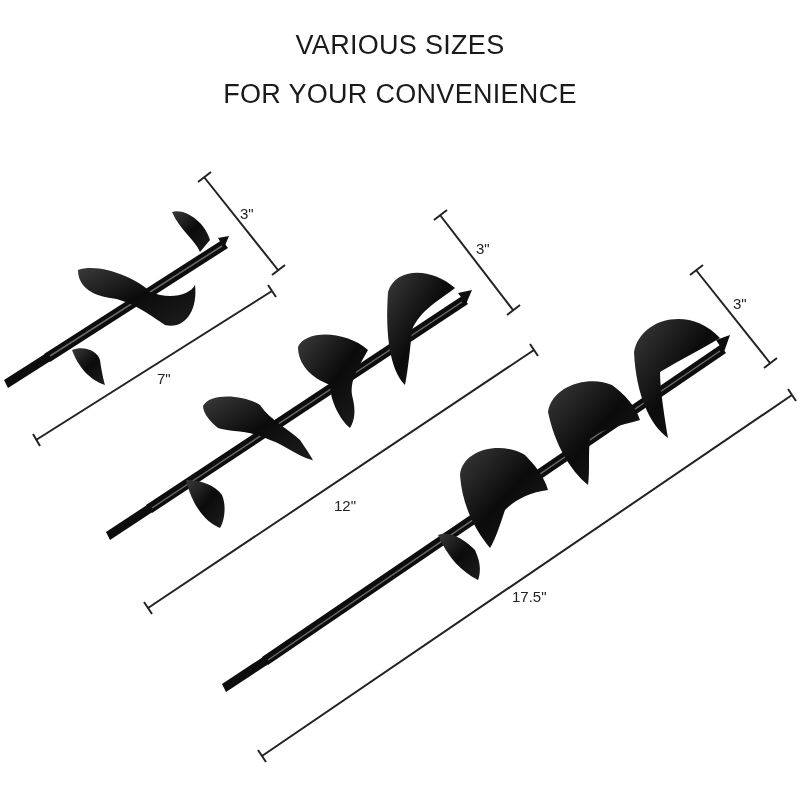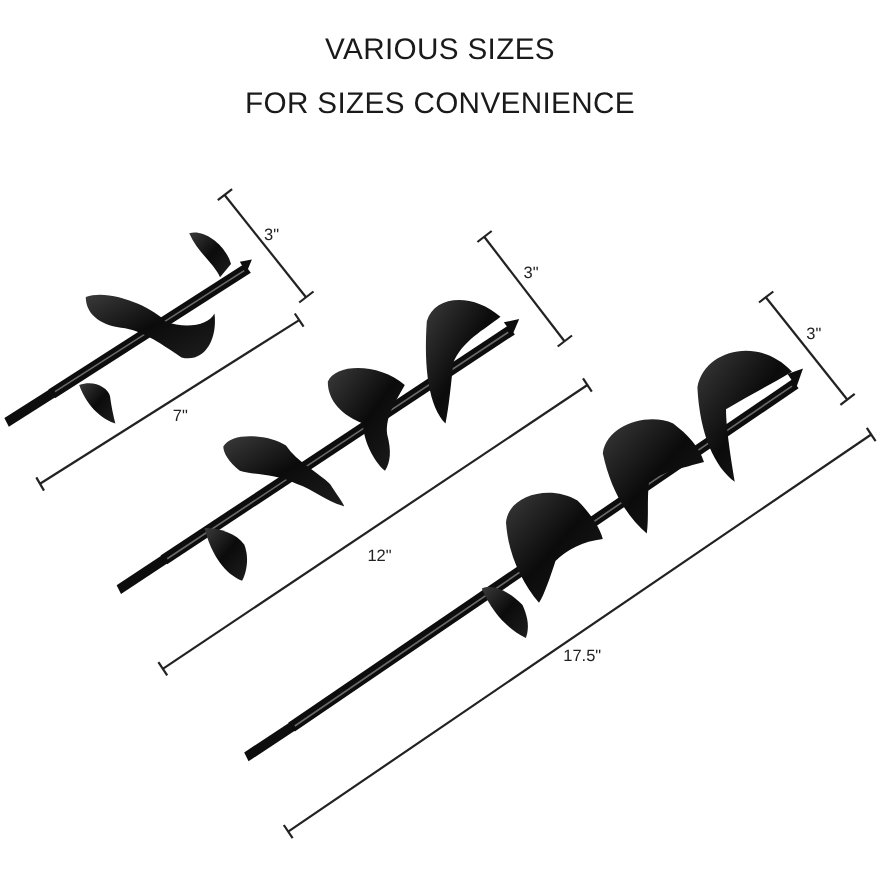--- a/index.html
+++ b/index.html
@@ -7,21 +7,21 @@
     .headline { position:absolute; left:0; width:800px; text-align:center; color:#1a1a1a; font-size:27px; letter-spacing:0.3px; }
     .h1 { top:30px; }
     .h2 { top:79px; }
     svg.art { position:absolute; left:0; top:0; }
     .dim-label { position:absolute; font-size:15px; color:#222; }
   </style>
 </head>
 <body>
 
 <div class="headline h1">VARIOUS SIZES</div>
-<div class="headline h2">FOR SIZES CONVENIENCE</div>
+<div class="headline h2">FOR YOUR CONVENIENCE</div>
 
 <svg class="art" width="800" height="800" viewBox="0 0 800 800">
   <defs>
     <linearGradient id="flight" x1="0" y1="0" x2="1" y2="1">
       <stop offset="0" stop-color="#3a3a3a"></stop>
       <stop offset="0.5" stop-color="#0b0b0b"></stop>
       <stop offset="1" stop-color="#1e1e1e"></stop>
     </linearGradient>
   </defs>
 

